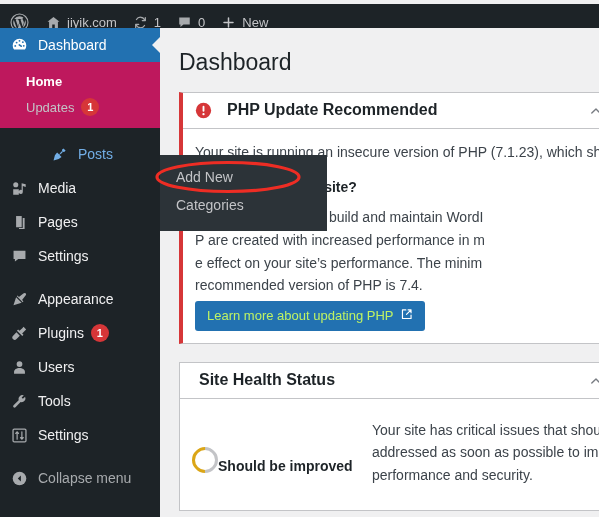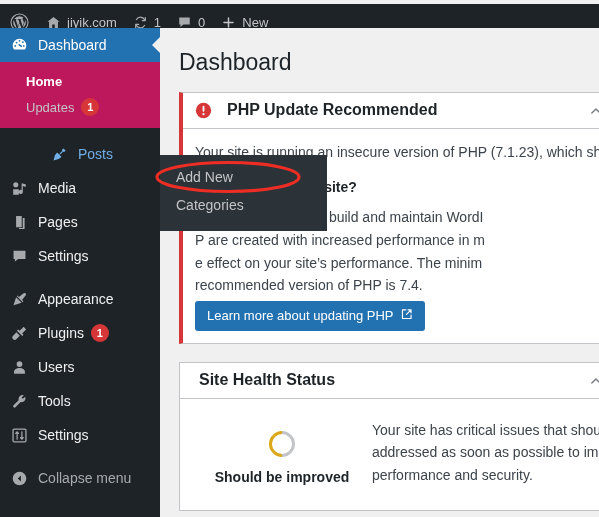--- a/index.html
+++ b/index.html
@@ -207,40 +207,40 @@
     font-weight: 700;
     color: #1d2327;
   }
   .nowrap-line { white-space: nowrap; }
 
   .btn-primary {
     display: inline-flex;
     align-items: center;
     gap: 7px;
     background: #2271b1;
-    color: #ffffff;
+    color: #bef264;
     font-size: 13px;
     font-weight: 400;
     padding: 7px 12px;
     border-radius: 3px;
     border: none;
     white-space: nowrap;
     cursor: pointer;
     font-family: "Liberation Sans", sans-serif;
   }
 
   
   .health-body {
     display: flex;
     padding: 16px 12px 10px 12px;
   }
   .health-left {
     width: 180px;
     flex: 0 0 180px;
-    display: flex; flex-direction: column;
+    display: flex; 
     align-items: center;
     padding-top: 16px;
   }
   .donut {
     width: 26px; height: 26px;
     border-radius: 50%;
     border: 3px solid #dba617;
     border-top-color: #c3c4c7;
     border-right-color: #c3c4c7;
     transform: rotate(45deg);

